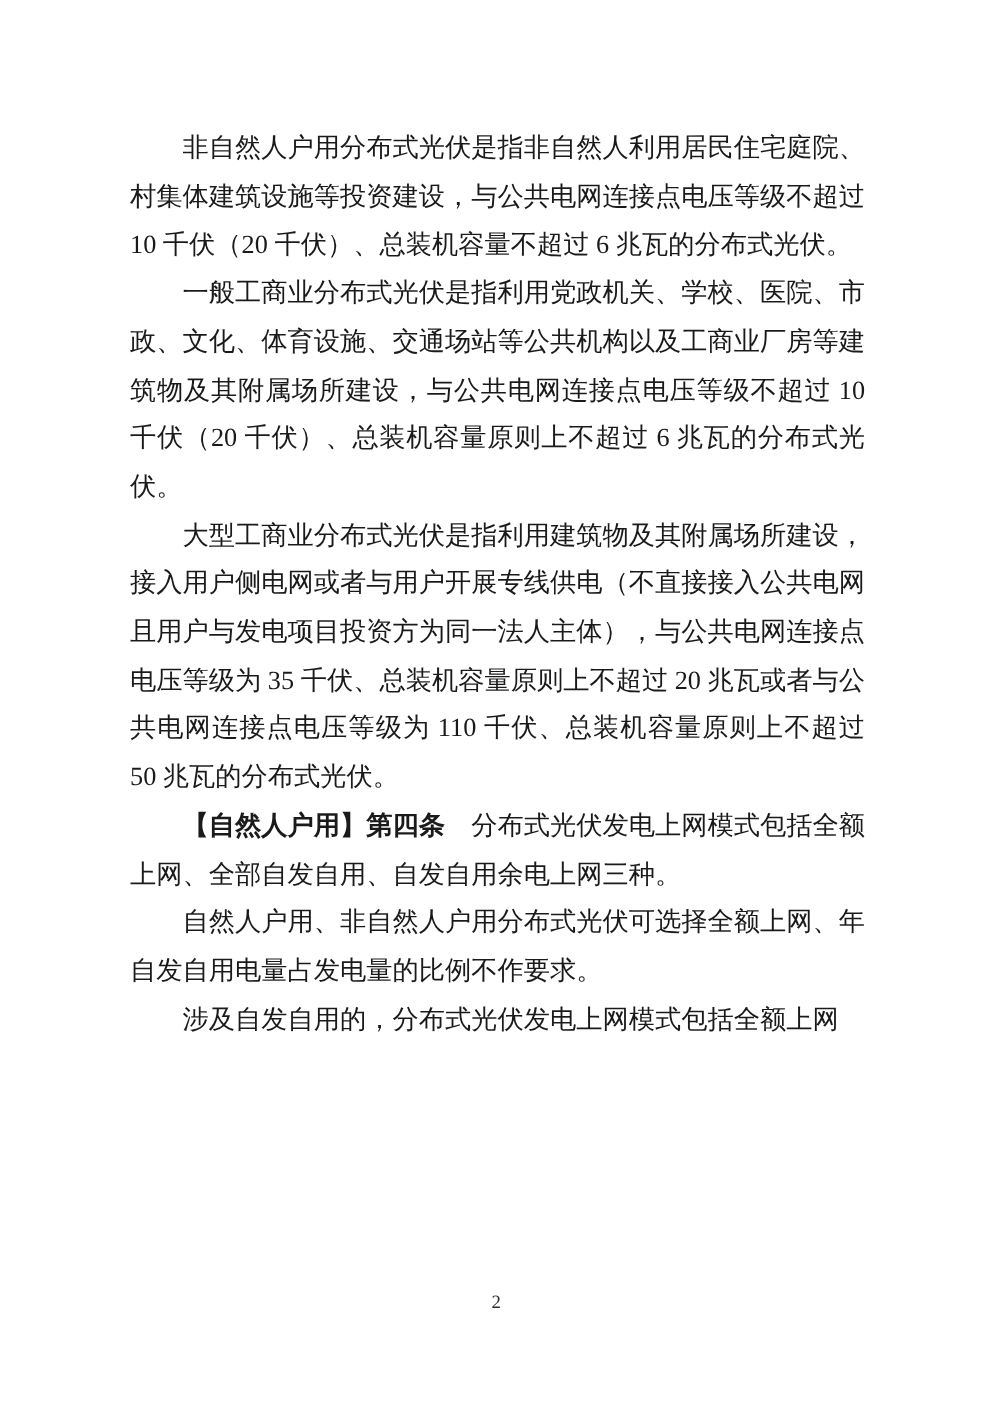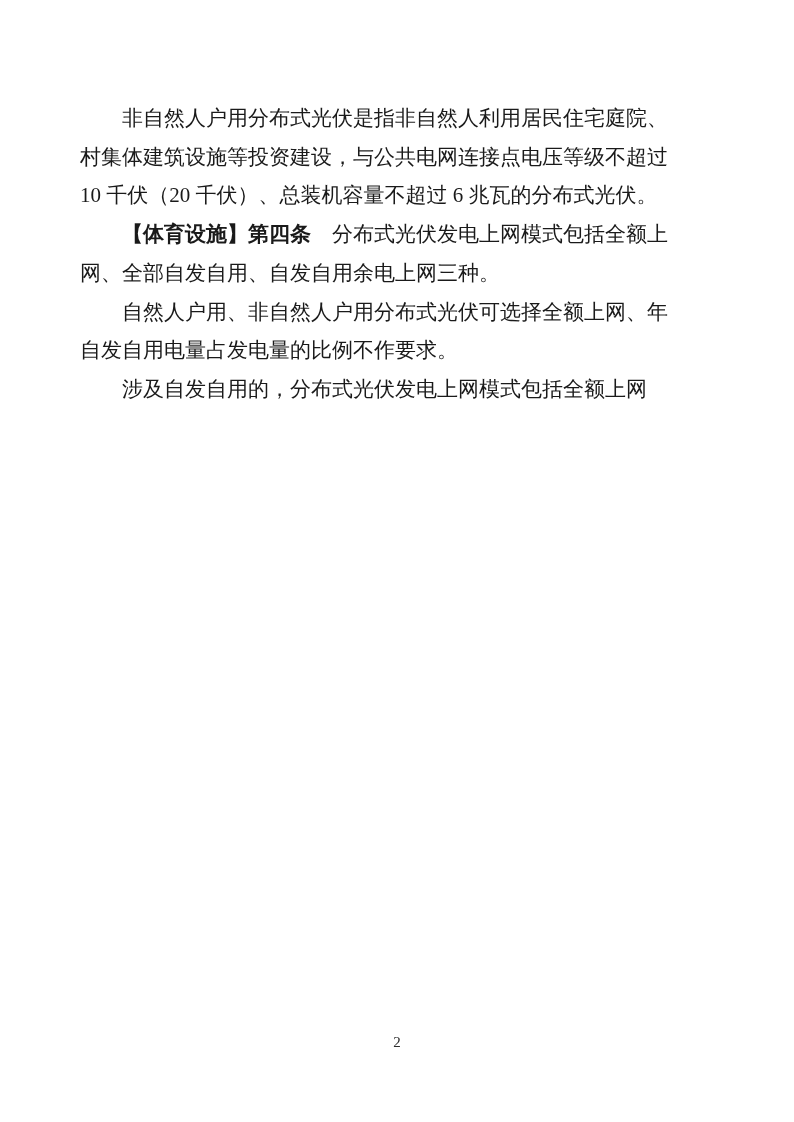--- a/index.html
+++ b/index.html
@@ -16,21 +16,21 @@
     position: relative;
     width: 794px;
     height: 1122px;
     background: #ffffff;
     font-family: "Liberation Serif", "DejaVu Serif", serif;
     color: #1a1a1a;
     overflow: hidden;
   }
   .content {
     position: absolute;
-    left: 80px;
+    left: 104px;
     top: 99px;
     width: 588px;
   }
   .content p {
     margin: 0;
     padding: 0;
     font-size: 21px;
     line-height: 38.7px;
     text-align: justify;
     text-justify: inter-ideograph;
@@ -51,18 +51,20 @@
     color: #2b2b2b;
     font-family: "Liberation Serif", "DejaVu Serif", serif;
   }
 </style>
 </head>
 <body>
 
 <div class="page">
   <div class="content">
       <p><span>非自然人户用分布式光伏是指非自然人利用居民住宅庭院、村集体建筑设施等投资建设，与公共电网连接点电压等级不超过 10 千伏（20 千伏）、总装机容量不超过 6 兆瓦的分布式光伏。</span></p>
-      <p><span class="bold">【体育设施】第四条</span><span>　分布式光伏发电上网模式包括全额上网、全部自发自用、自发自用余电上网三种。</span></p>
+      <p><span>一般工商业分布式光伏是指利用党政机关、学校、医院、市政、文化、体育设施、交通场站等公共机构以及工商业厂房等建筑物及其附属场所建设，与公共电网连接点电压等级不超过 10 千伏（20 千伏）、总装机容量原则上不超过 6 兆瓦的分布式光伏。</span></p>
+      <p><span>大型工商业分布式光伏是指利用建筑物及其附属场所建设，接入用户侧电网或者与用户开展专线供电（不直接接入公共电网且用户与发电项目投资方为同一法人主体），与公共电网连接点电压等级为 35 千伏、总装机容量原则上不超过 20 兆瓦或者与公共电网连接点电压等级为 110 千伏、总装机容量原则上不超过 50 兆瓦的分布式光伏。</span></p>
+      <p><span class="bold">【自然人户用】第四条</span><span>　分布式光伏发电上网模式包括全额上网、全部自发自用、自发自用余电上网三种。</span></p>
       <p><span>自然人户用、非自然人户用分布式光伏可选择全额上网、年自发自用电量占发电量的比例不作要求。</span></p>
       <p><span>涉及自发自用的，分布式光伏发电上网模式包括全额上网</span></p>
     </div>
   <div class="page-number">2</div>
 </div>
 
 </body></html>

